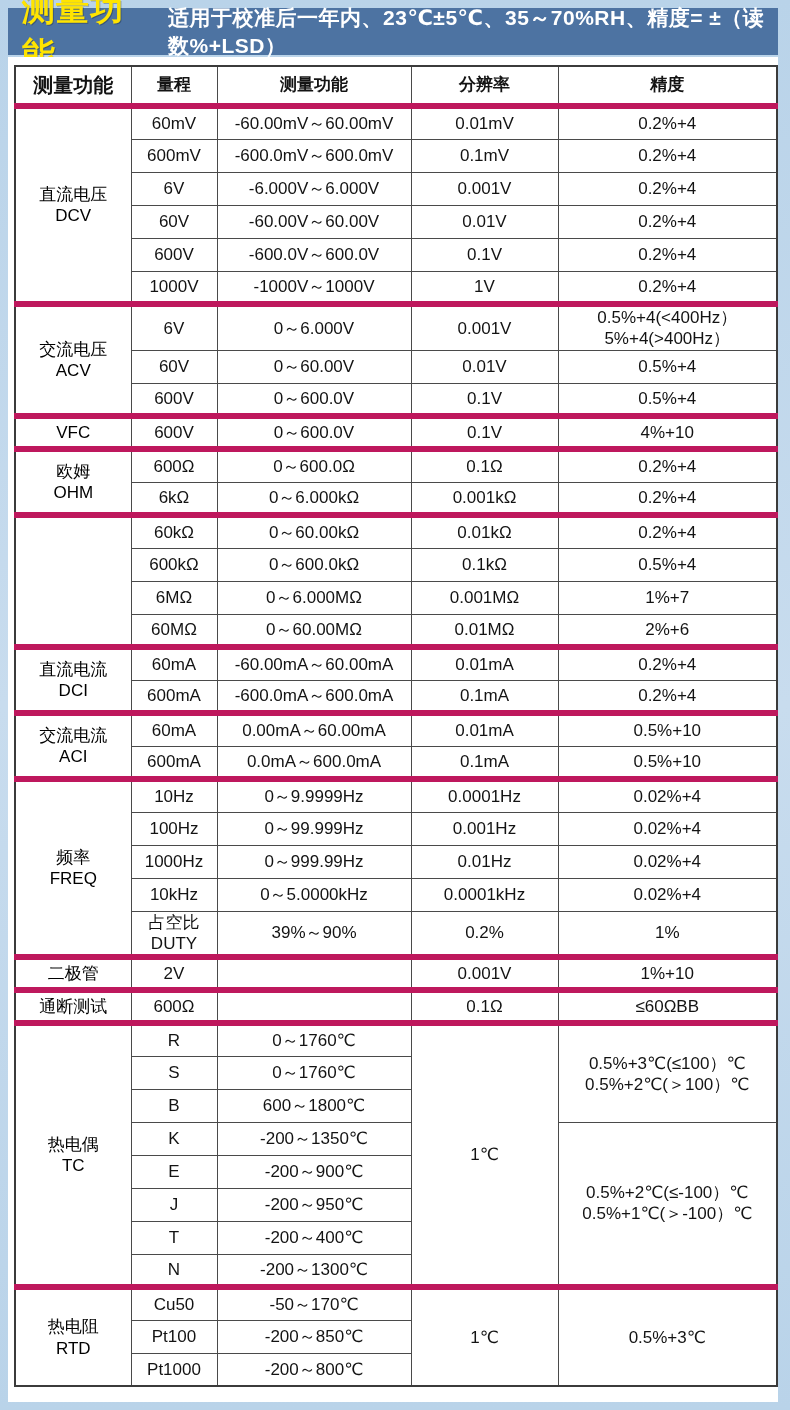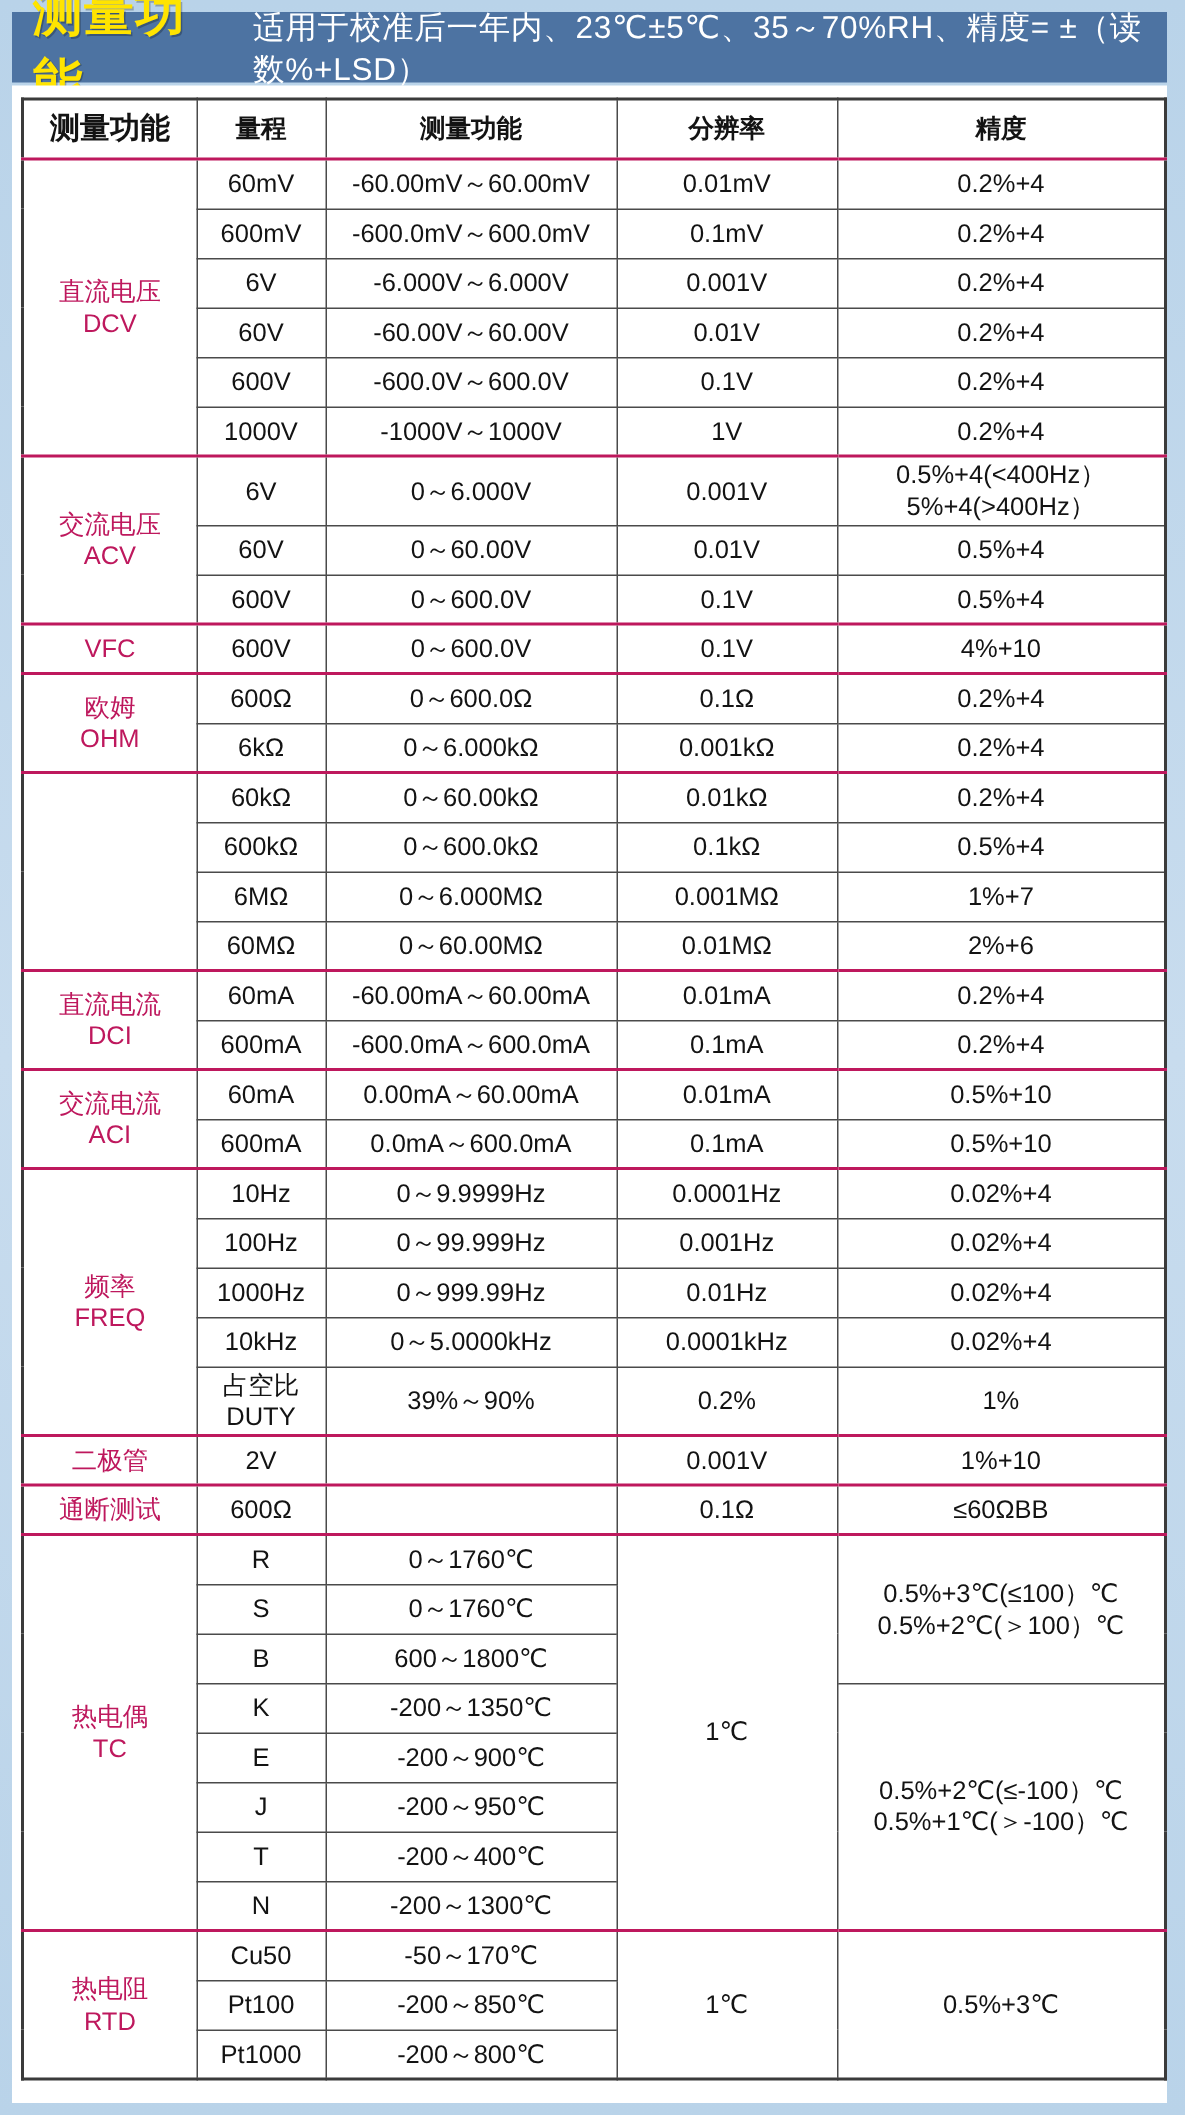--- a/index.html
+++ b/index.html
@@ -12,21 +12,21 @@
   }
   .banner{
     position:absolute;left:8px;top:8px;width:770px;height:47px;
     display:flex;align-items:center;box-sizing:border-box;padding-left:14px;
   }
   .banner-title{
     font-size:33px;font-weight:800;letter-spacing:1px;
     text-shadow:1px 1px 0 rgba(0,0,0,0.25);
   }
   .banner-subtitle{
-    font-size:21px;margin-left:30px;letter-spacing:0.5px;
+    font-size:21px;margin-left:30px;letter-spacing:0.5px;font-weight:bold;
   }
   .card{
     position:absolute;left:8px;top:57px;width:770px;height:1345px;
     background:#ffffff;
   }
   table.spec{
     position:absolute;left:6px;top:8px;
     border-collapse:collapse;table-layout:fixed;width:762px;
     background:#fff;color:#131313;
   }
@@ -35,22 +35,22 @@
     border:1px solid #4a4a4a;
     text-align:center;vertical-align:middle;
     padding:0 2px;overflow:hidden;
     font-size:17px;line-height:1.25;
   }
   thead tr{height:40px;}
   thead th{font-weight:700;font-size:18px;background:#fff;}
   thead th.first{font-weight:800;font-size:20px;}
   tbody tr{height:33px;}
   tbody tr.tall{height:46px;}
-  tbody tr.gs td{border-top:2px solid #be185d;}
-  td.fn{color:#be185d;line-height:1.45;}
+  tbody tr.gs td{border-top:6px solid #be185d;}
+  td.fn{color:#000000;line-height:1.45;}
   td.acc2{font-size:16px;line-height:1.3;}
 </style>
 </head>
 <body>
 
 <div class="banner" style="background: rgb(77, 115, 162);">
   <span class="banner-title" style="color: rgb(255, 228, 0);">测量功能</span>
   <span class="banner-subtitle" style="color: rgb(255, 255, 255);">适用于校准后一年内、23℃±5℃、35～70%RH、精度= ±（读数%+LSD）</span>
 </div>
 

